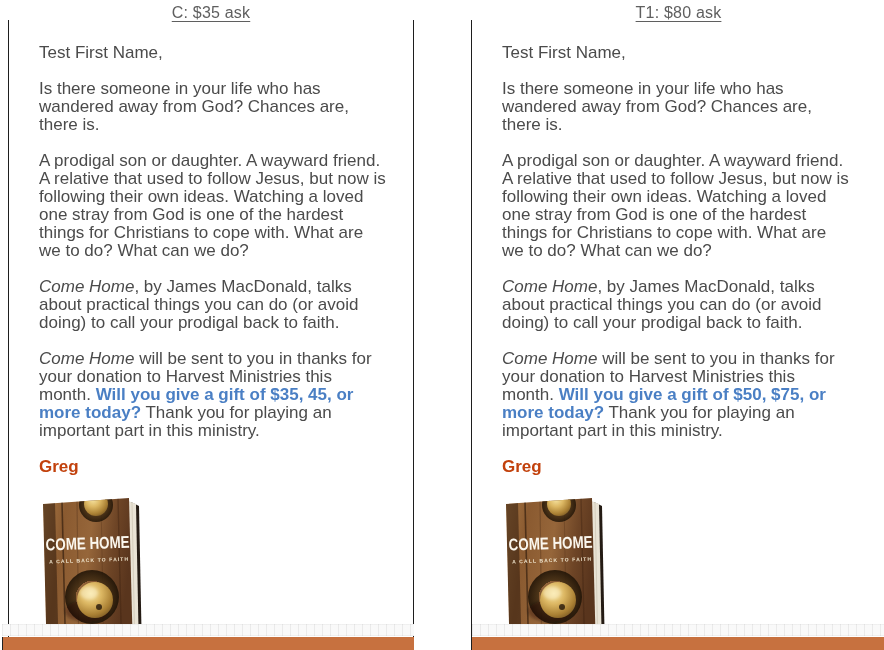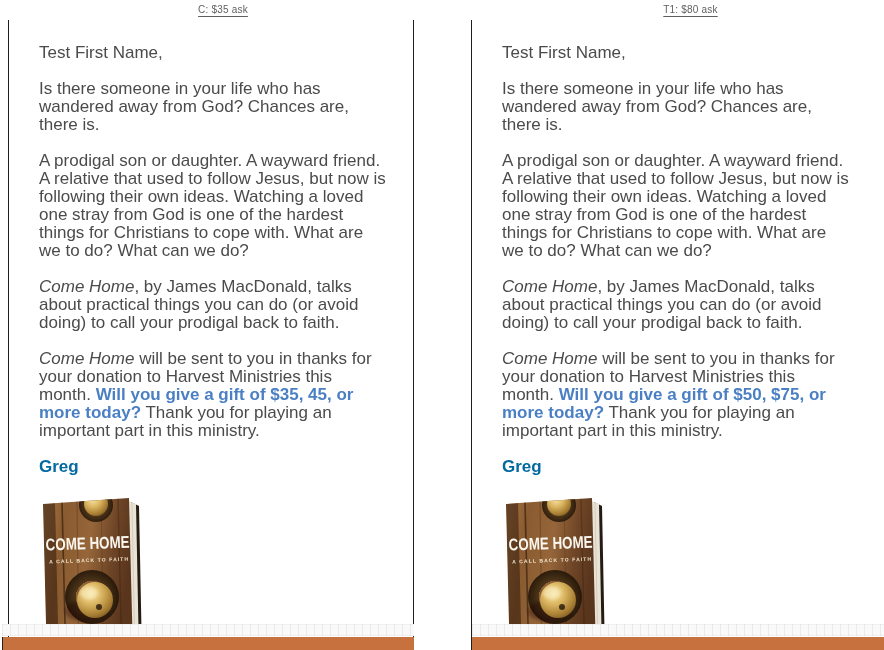--- a/index.html
+++ b/index.html
@@ -17,37 +17,37 @@
   }
   .panel{
     position:absolute;top:20px;bottom:0;
     border-left:1.5px solid var(--border-col);
     border-right:1.5px solid var(--border-col);
     background:#ffffff;
   }
   #panel-0{left:8px;width:406px;}
   #panel-1{left:471px;width:441px;}
   .panel-header{
-    position:absolute;top:-16px;left:12px;width:100%;
-    text-align:center;font-size:10px;color:var(--header-text);
+    position:absolute;top:-16px;left:0;width:100%;
+    text-align:center;font-size:16px;color:var(--header-text);
     letter-spacing:0.2px;
   }
   #panel-1 .panel-header{width:413px;}
   .variant-label{
     text-decoration:underline;text-underline-offset:3px;cursor:pointer;
   }
   .panel-body{position:absolute;top:0;left:0;right:0;bottom:26px;overflow:hidden;}
   .email-text{
     padding:24px 0 0 30px;width:377px;
     font-size:17px;line-height:18px;color:var(--body-text);
   }
   .email-text p{margin:0 0 18px 0;max-width:347px;}
   .email-text .italic{font-style:italic;}
   .email-text .ask{color:var(--ask);font-weight:bold;}
-  .email-text .bold{font-weight:bold;color:#0369a1;}
+  .email-text .bold{font-weight:bold;color:#c2410c;}
   .book{margin:0 0 0 30px;width:106px;height:172px;}
   .footer-pattern{
     position:absolute;bottom:14px;height:12px;
     background-color:#fcfcfc;
     background-image:
       repeating-linear-gradient(90deg, rgba(0,0,0,0.07) 0 1px, rgba(0,0,0,0.012) 1px 8px),
       repeating-linear-gradient(0deg, rgba(0,0,0,0.04) 0 1px, transparent 1px 11px);
   }
   .footer-bar{
     position:absolute;bottom:0;height:13px;background:var(--orange);

